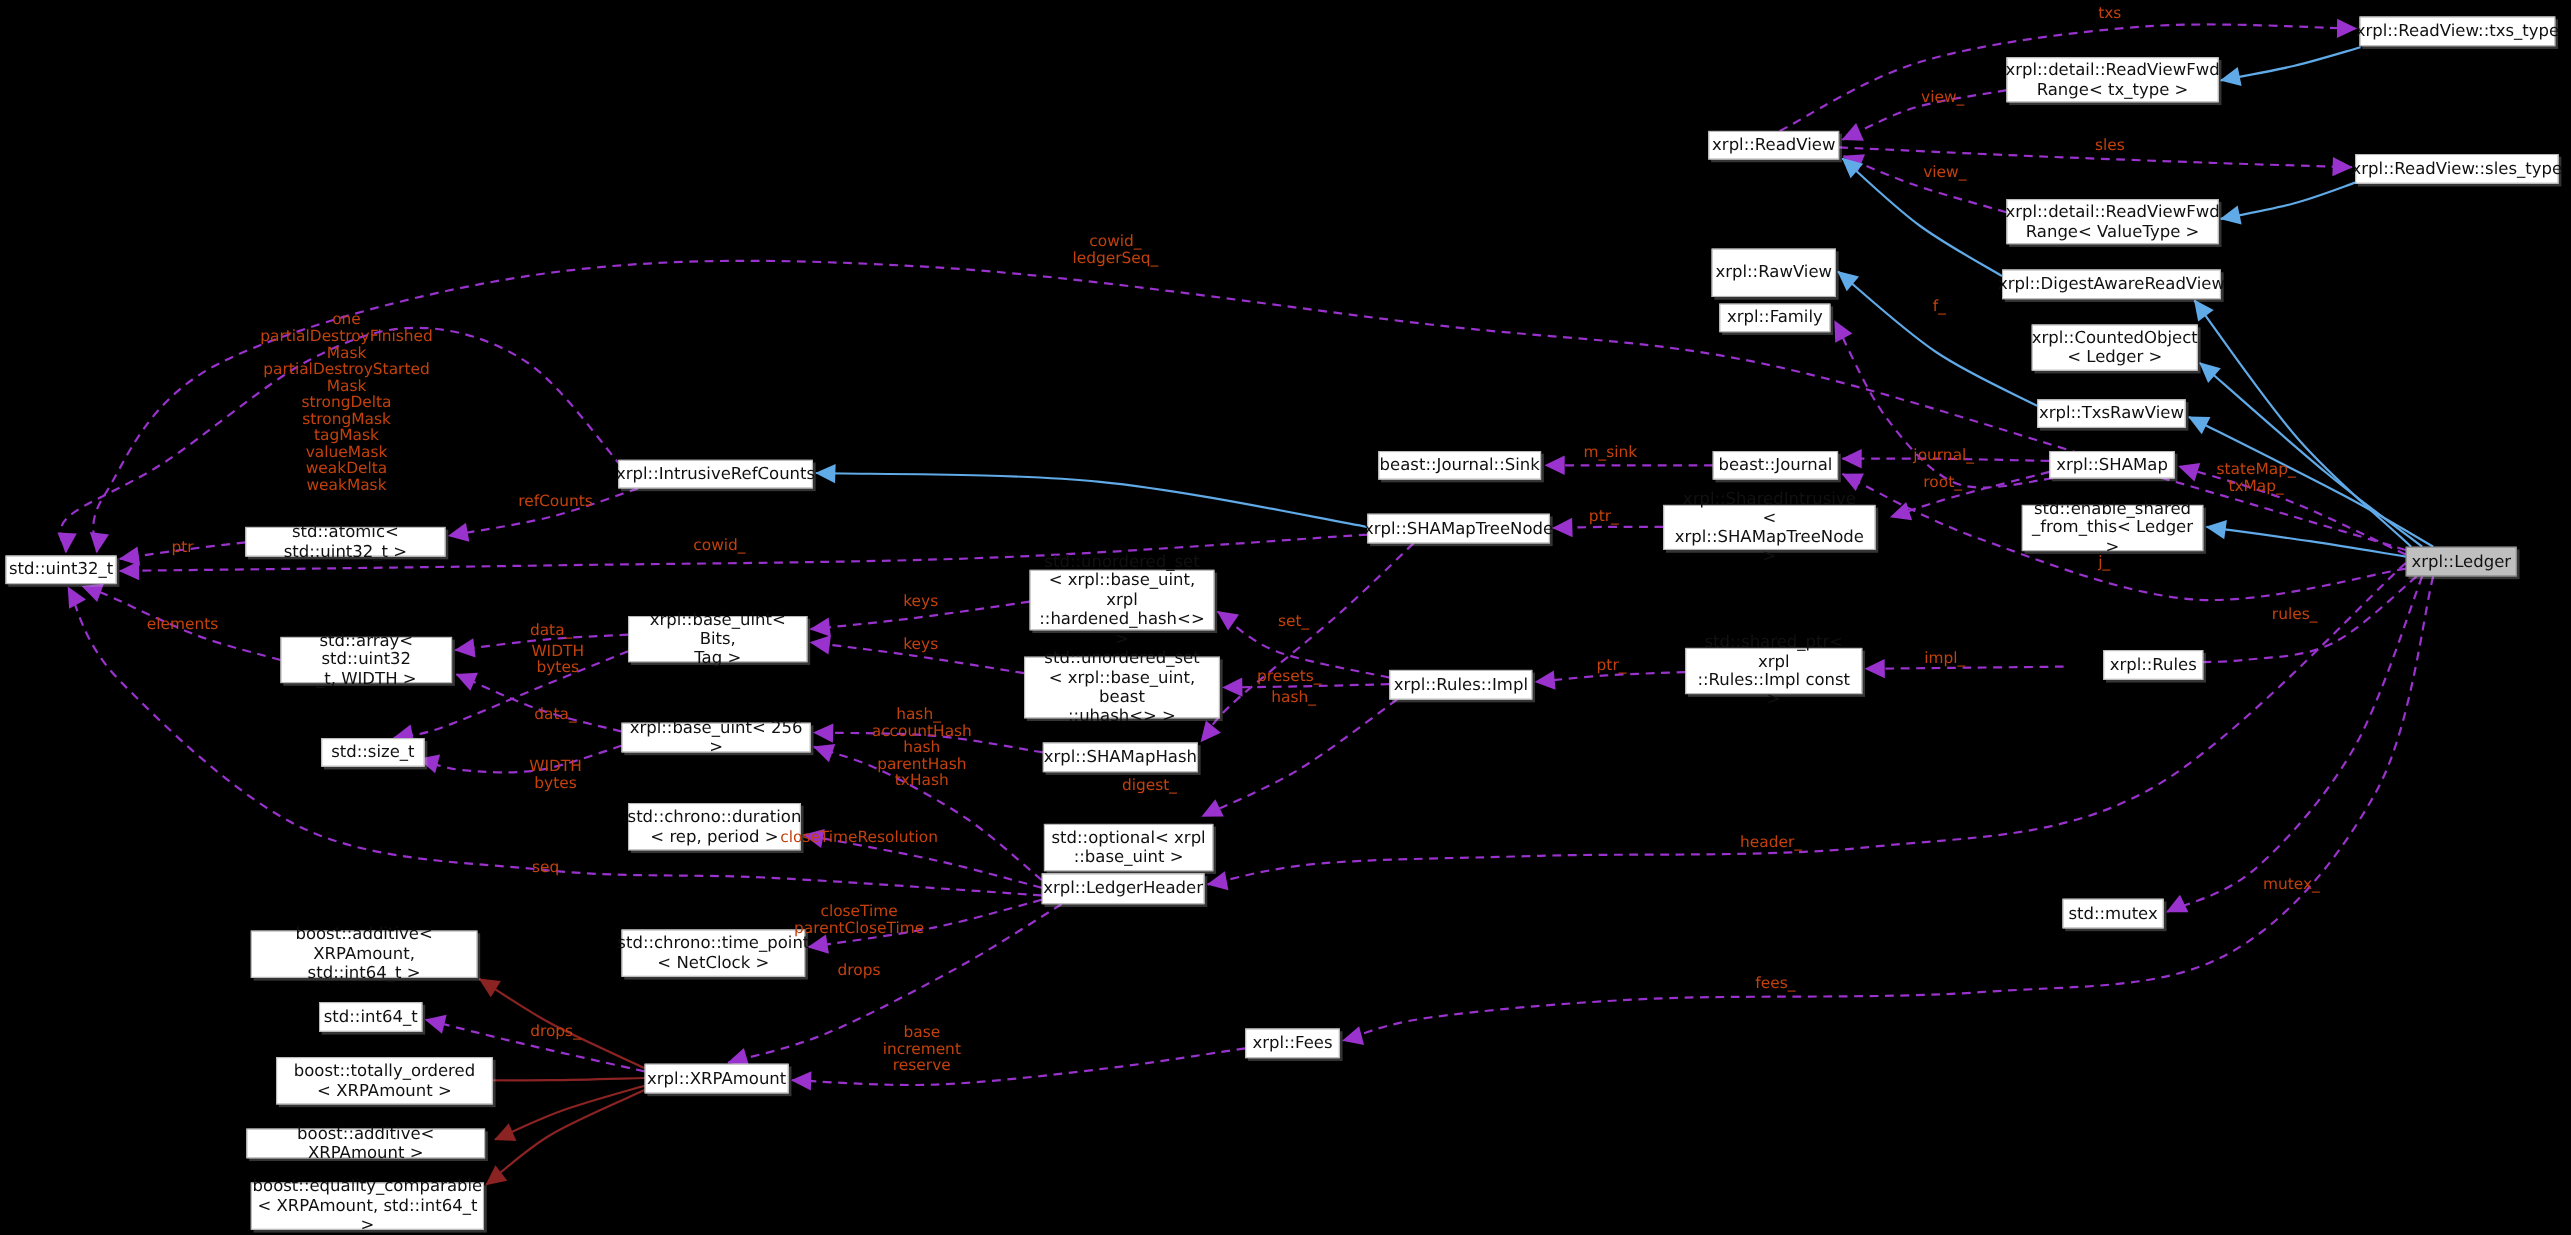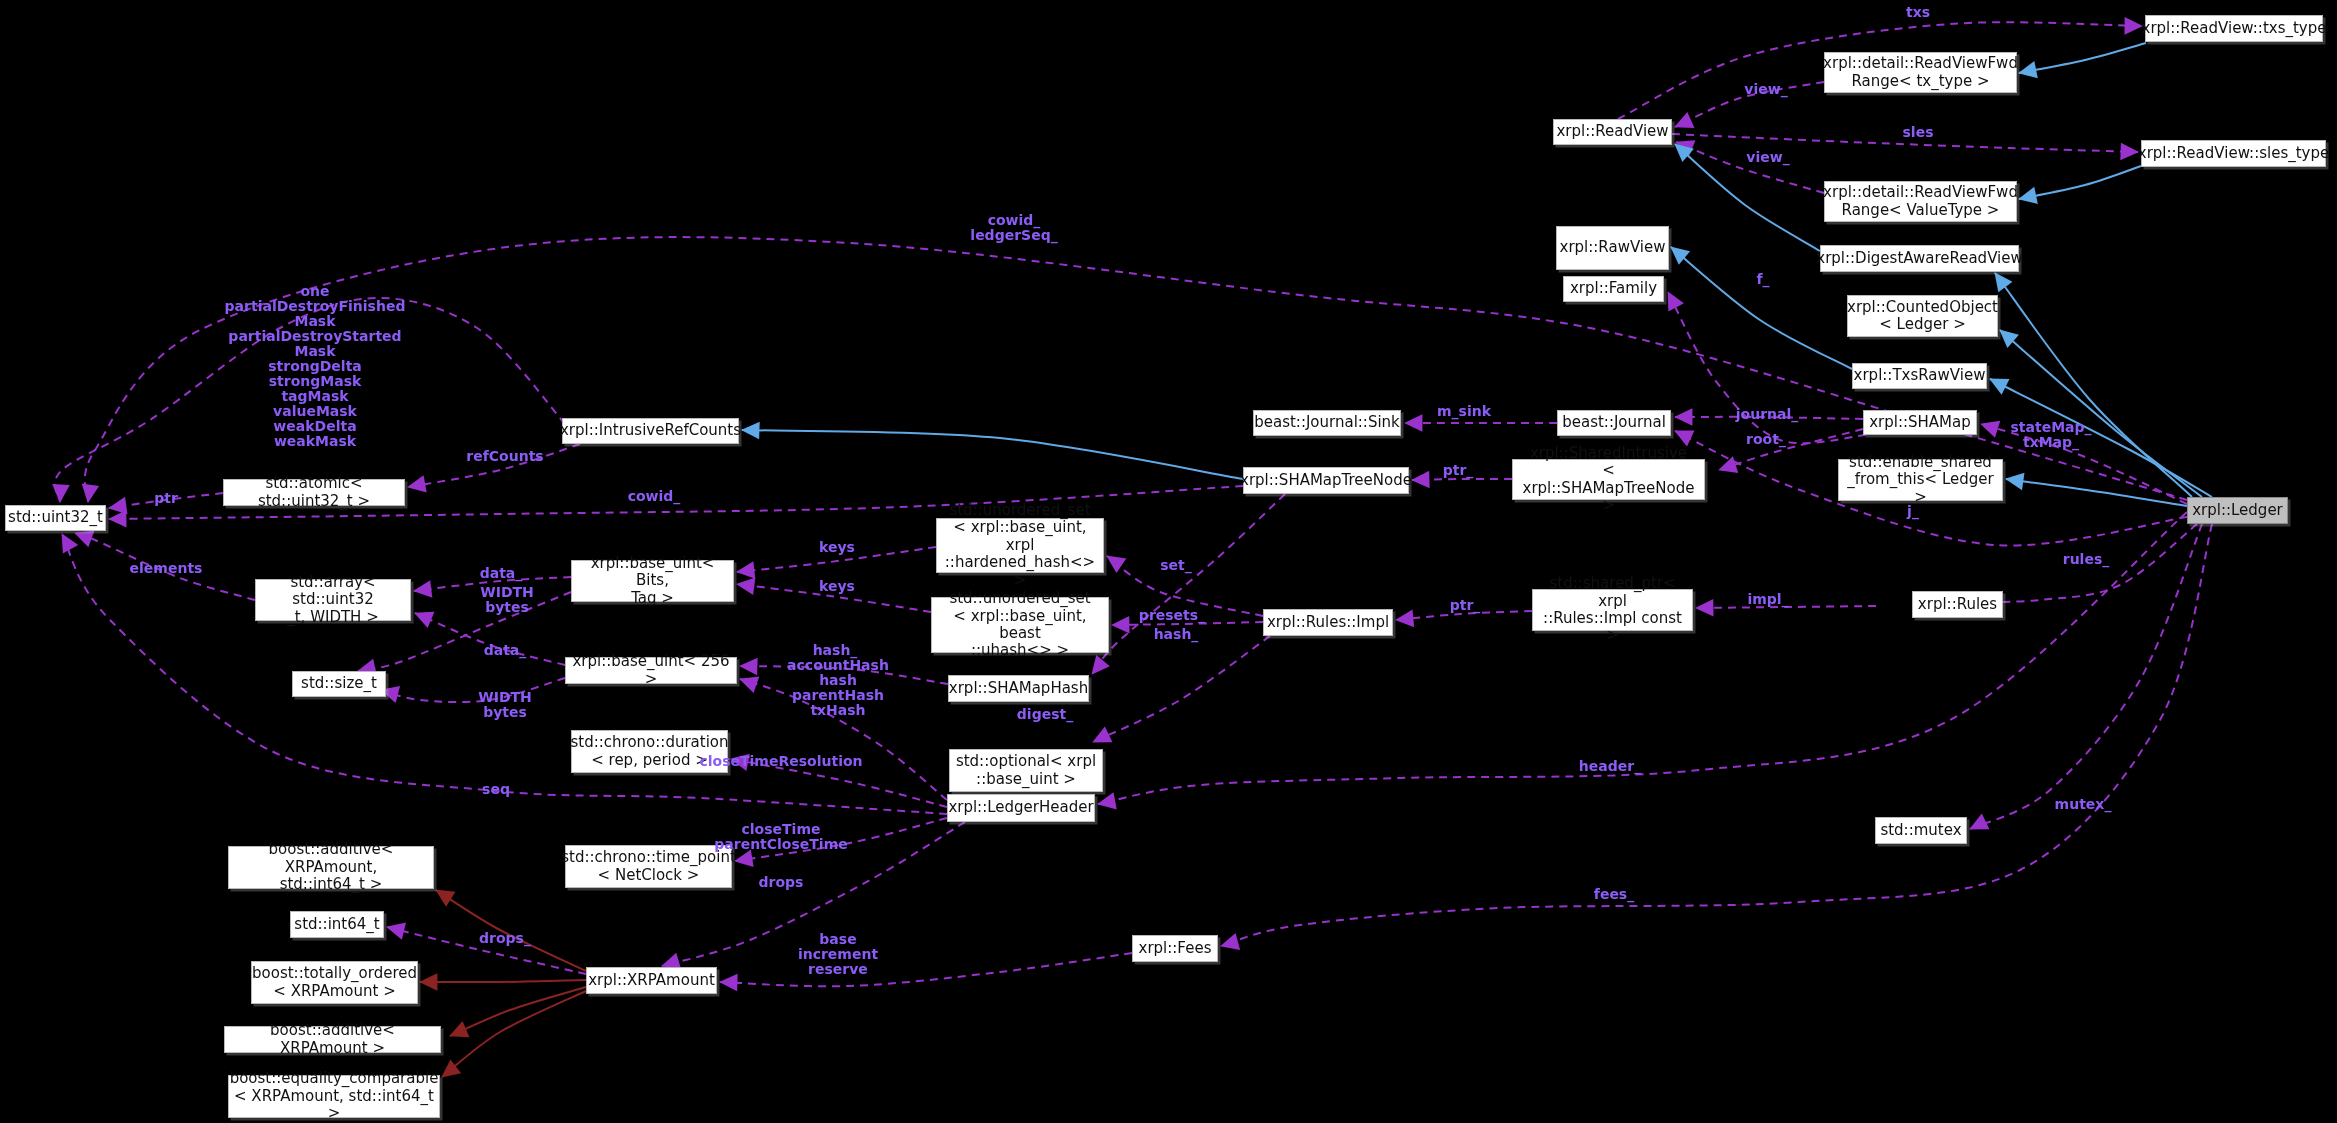--- a/index.html
+++ b/index.html
@@ -4,22 +4,22 @@
 <style>
   html,body{margin:0;padding:0;background:#000;}
   #stage{position:relative;width:2337px;height:1123px;background:#000;overflow:hidden;
          font-family:"DejaVu Sans","Liberation Sans",sans-serif;}
   #edgelayer{position:absolute;left:0;top:0;width:2337px;height:1123px;}
   .node{position:absolute;display:flex;align-items:center;justify-content:center;
         background:#ffffff;border:1.5px solid #b9b9b9;box-shadow:2.5px 2.5px 0 rgba(190,190,190,.28);
         color:#111;font-size:15px;line-height:1.16;text-align:center;white-space:pre-line;
         box-sizing:border-box;padding:11px 3px;cursor:pointer;}
   .node.highlight{background:#bfbfbf;border-color:#8a8a8a;}
-  .elabel{position:absolute;transform:translateX(-50%);color:#8b5cf6;font-size:14px;
-          line-height:1.07;text-align:center;white-space:pre-line;pointer-events:none;font-weight:bold;}
+  .elabel{position:absolute;transform:translateX(-50%);color:#c2410c;font-size:14px;
+          line-height:1.07;text-align:center;white-space:pre-line;pointer-events:none;}
   path.edge{fill:none;stroke-width:2;}
   path.edge.m{stroke:#9a32cd;stroke-dasharray:8 6;}
   path.edge.i{stroke:#60aae8;}
   path.edge.p{stroke:#8b2323;}
 </style>
 </head>
 <body>
 
 <div id="stage">
   <svg id="edgelayer" viewBox="0 0 2337 1123" xmlns="http://www.w3.org/2000/svg">
@@ -140,21 +140,21 @@
       <div class="node" style="left: 1563px; top: 276px; width: 101px; height: 26px;">xrpl::Family</div>
       <div class="node" style="left: 1847px; top: 295px; width: 151px; height: 42px;">xrpl::CountedObject
 &lt; Ledger &gt;</div>
       <div class="node" style="left: 1852px; top: 363px; width: 135px; height: 26px;">xrpl::TxsRawView</div>
       <div class="node" style="left: 1875px; top: 817px; width: 92px; height: 27px;">std::mutex</div>
       <div class="node" style="left: 1132px; top: 935px; width: 86px; height: 27px;">xrpl::Fees</div>
       <div class="node" style="left: 586px; top: 967px; width: 131px; height: 27px;">xrpl::XRPAmount</div>
       <div class="node" style="left: 290px; top: 911px; width: 94px; height: 27px;">std::int64_t</div>
       <div class="node" style="left: 228px; top: 846px; width: 206px; height: 43px;">boost::additive&lt; XRPAmount,
 std::int64_t &gt;</div>
-      <div class="node" style="left: 251px; top: 961px; width: 167px; height: 43px;">boost::totally_ordered
+      <div class="node" style="left: 251px; top: 961px; width: 197px; height: 43px;">boost::totally_ordered
 &lt; XRPAmount &gt;</div>
       <div class="node" style="left: 224px; top: 1026px; width: 217px; height: 27px;">boost::additive&lt; XRPAmount &gt;</div>
       <div class="node" style="left: 228px; top: 1075px; width: 212px; height: 43px;">boost::equality_comparable
 &lt; XRPAmount, std::int64_t &gt;</div>
     </div>
   <div id="label-group">
       <div class="elabel" style="left: 1918px; top: 5px;">txs</div>
       <div class="elabel" style="left: 1766px; top: 82px;">view_</div>
       <div class="elabel" style="left: 1918px; top: 125px;">sles</div>
       <div class="elabel" style="left: 1768px; top: 150px;">view_</div>

